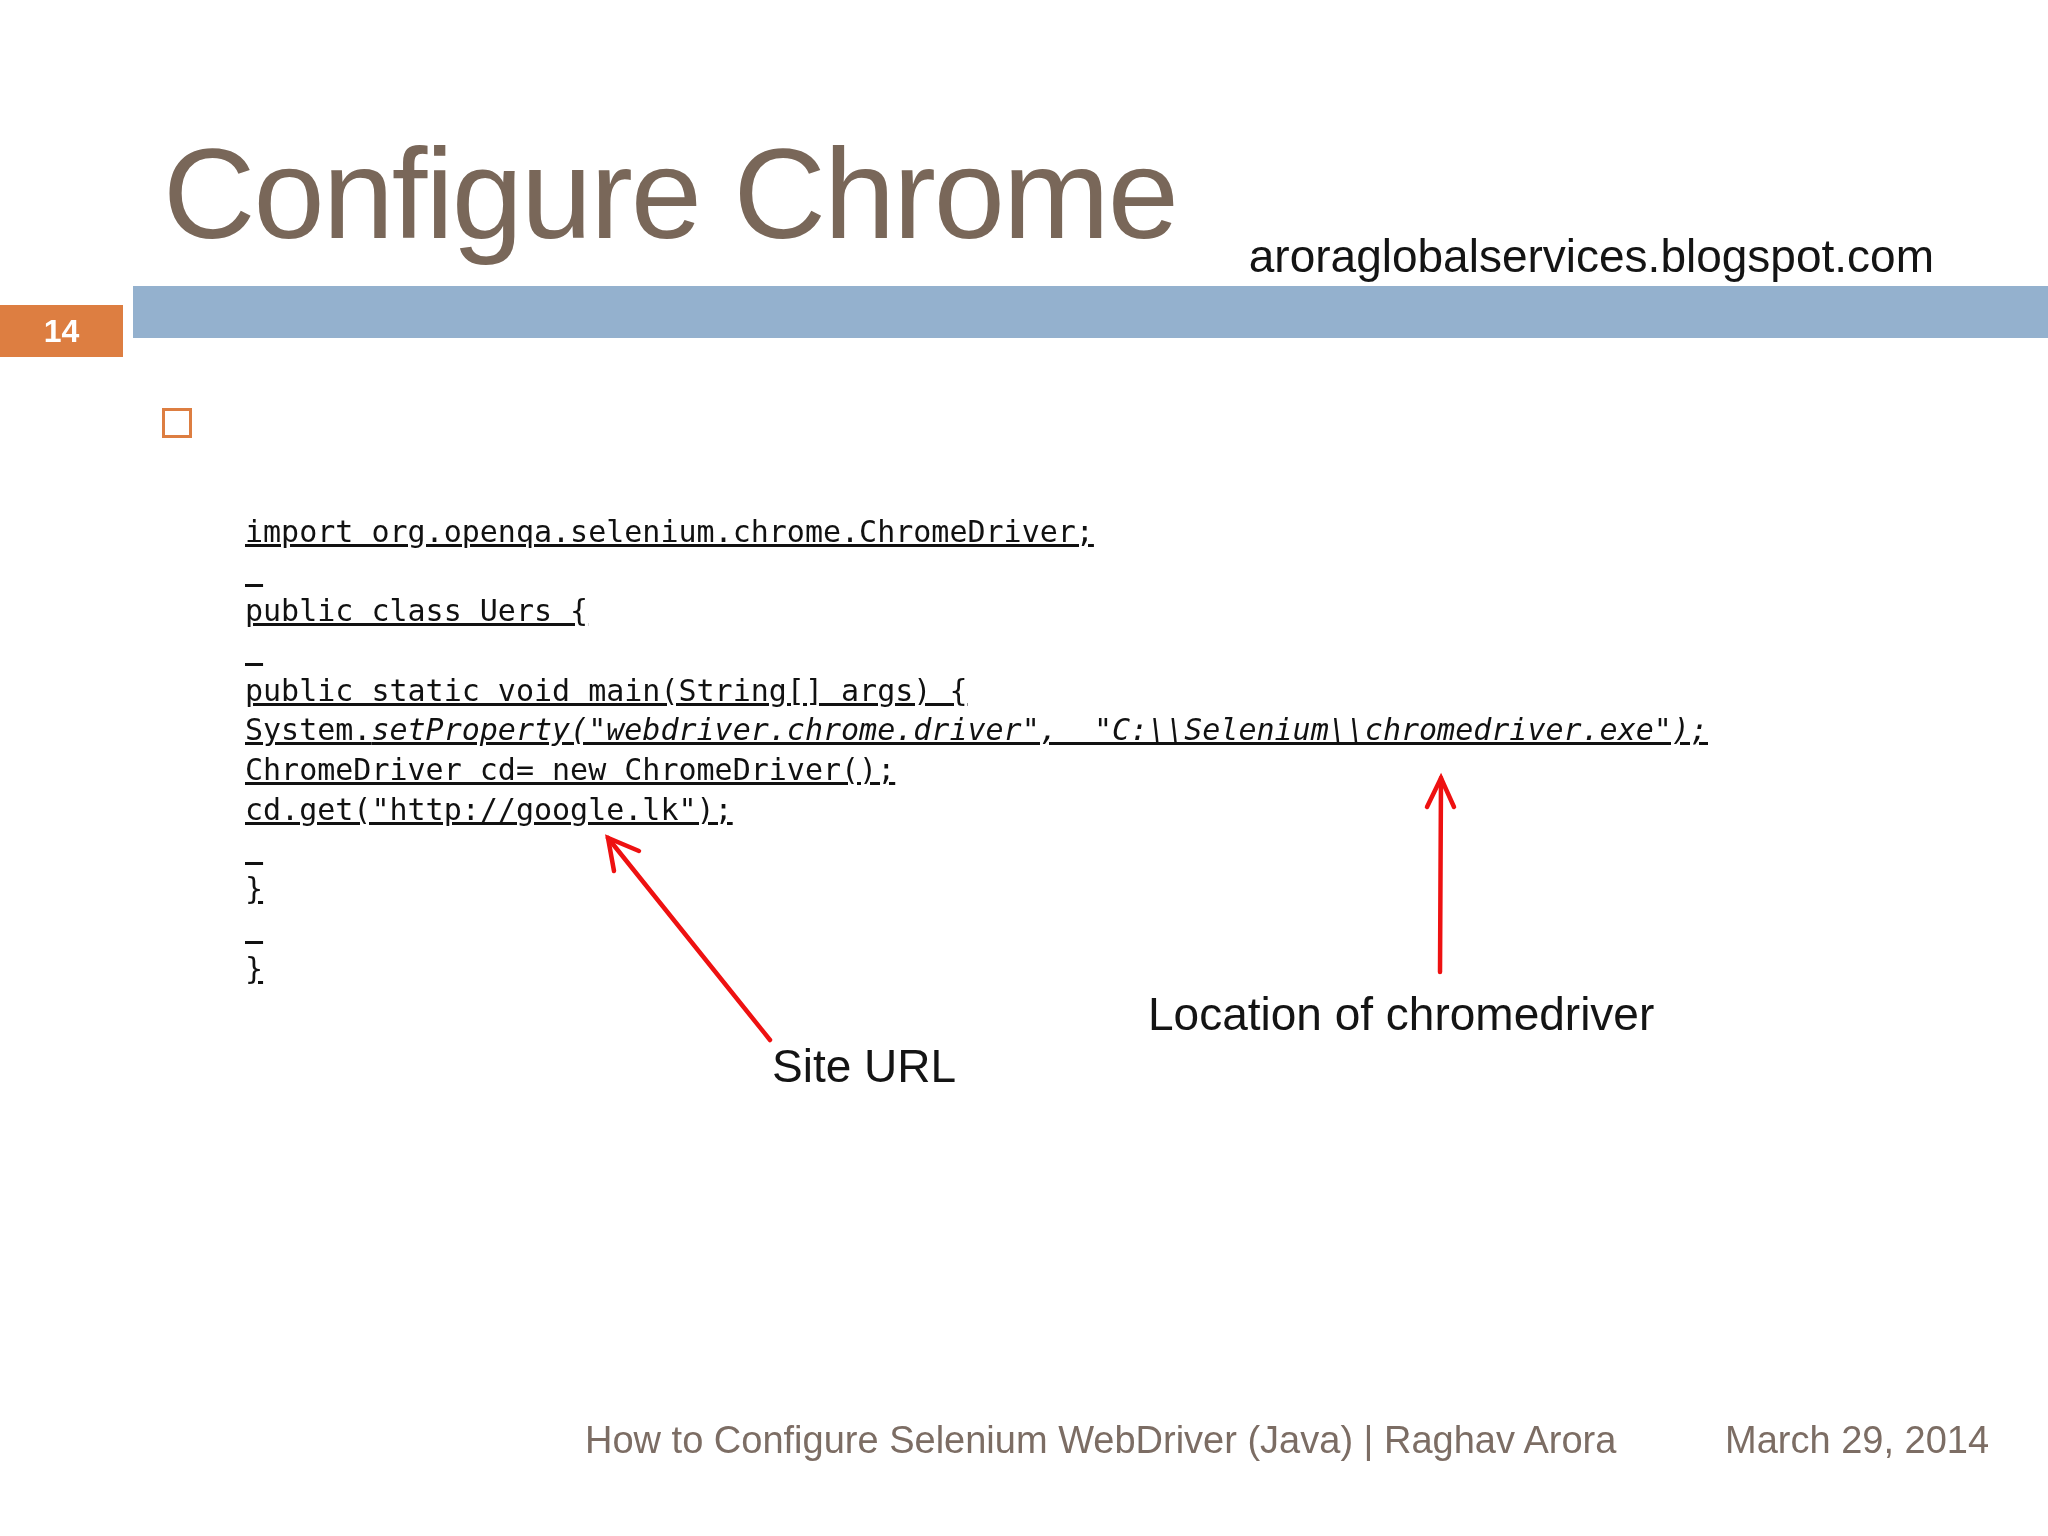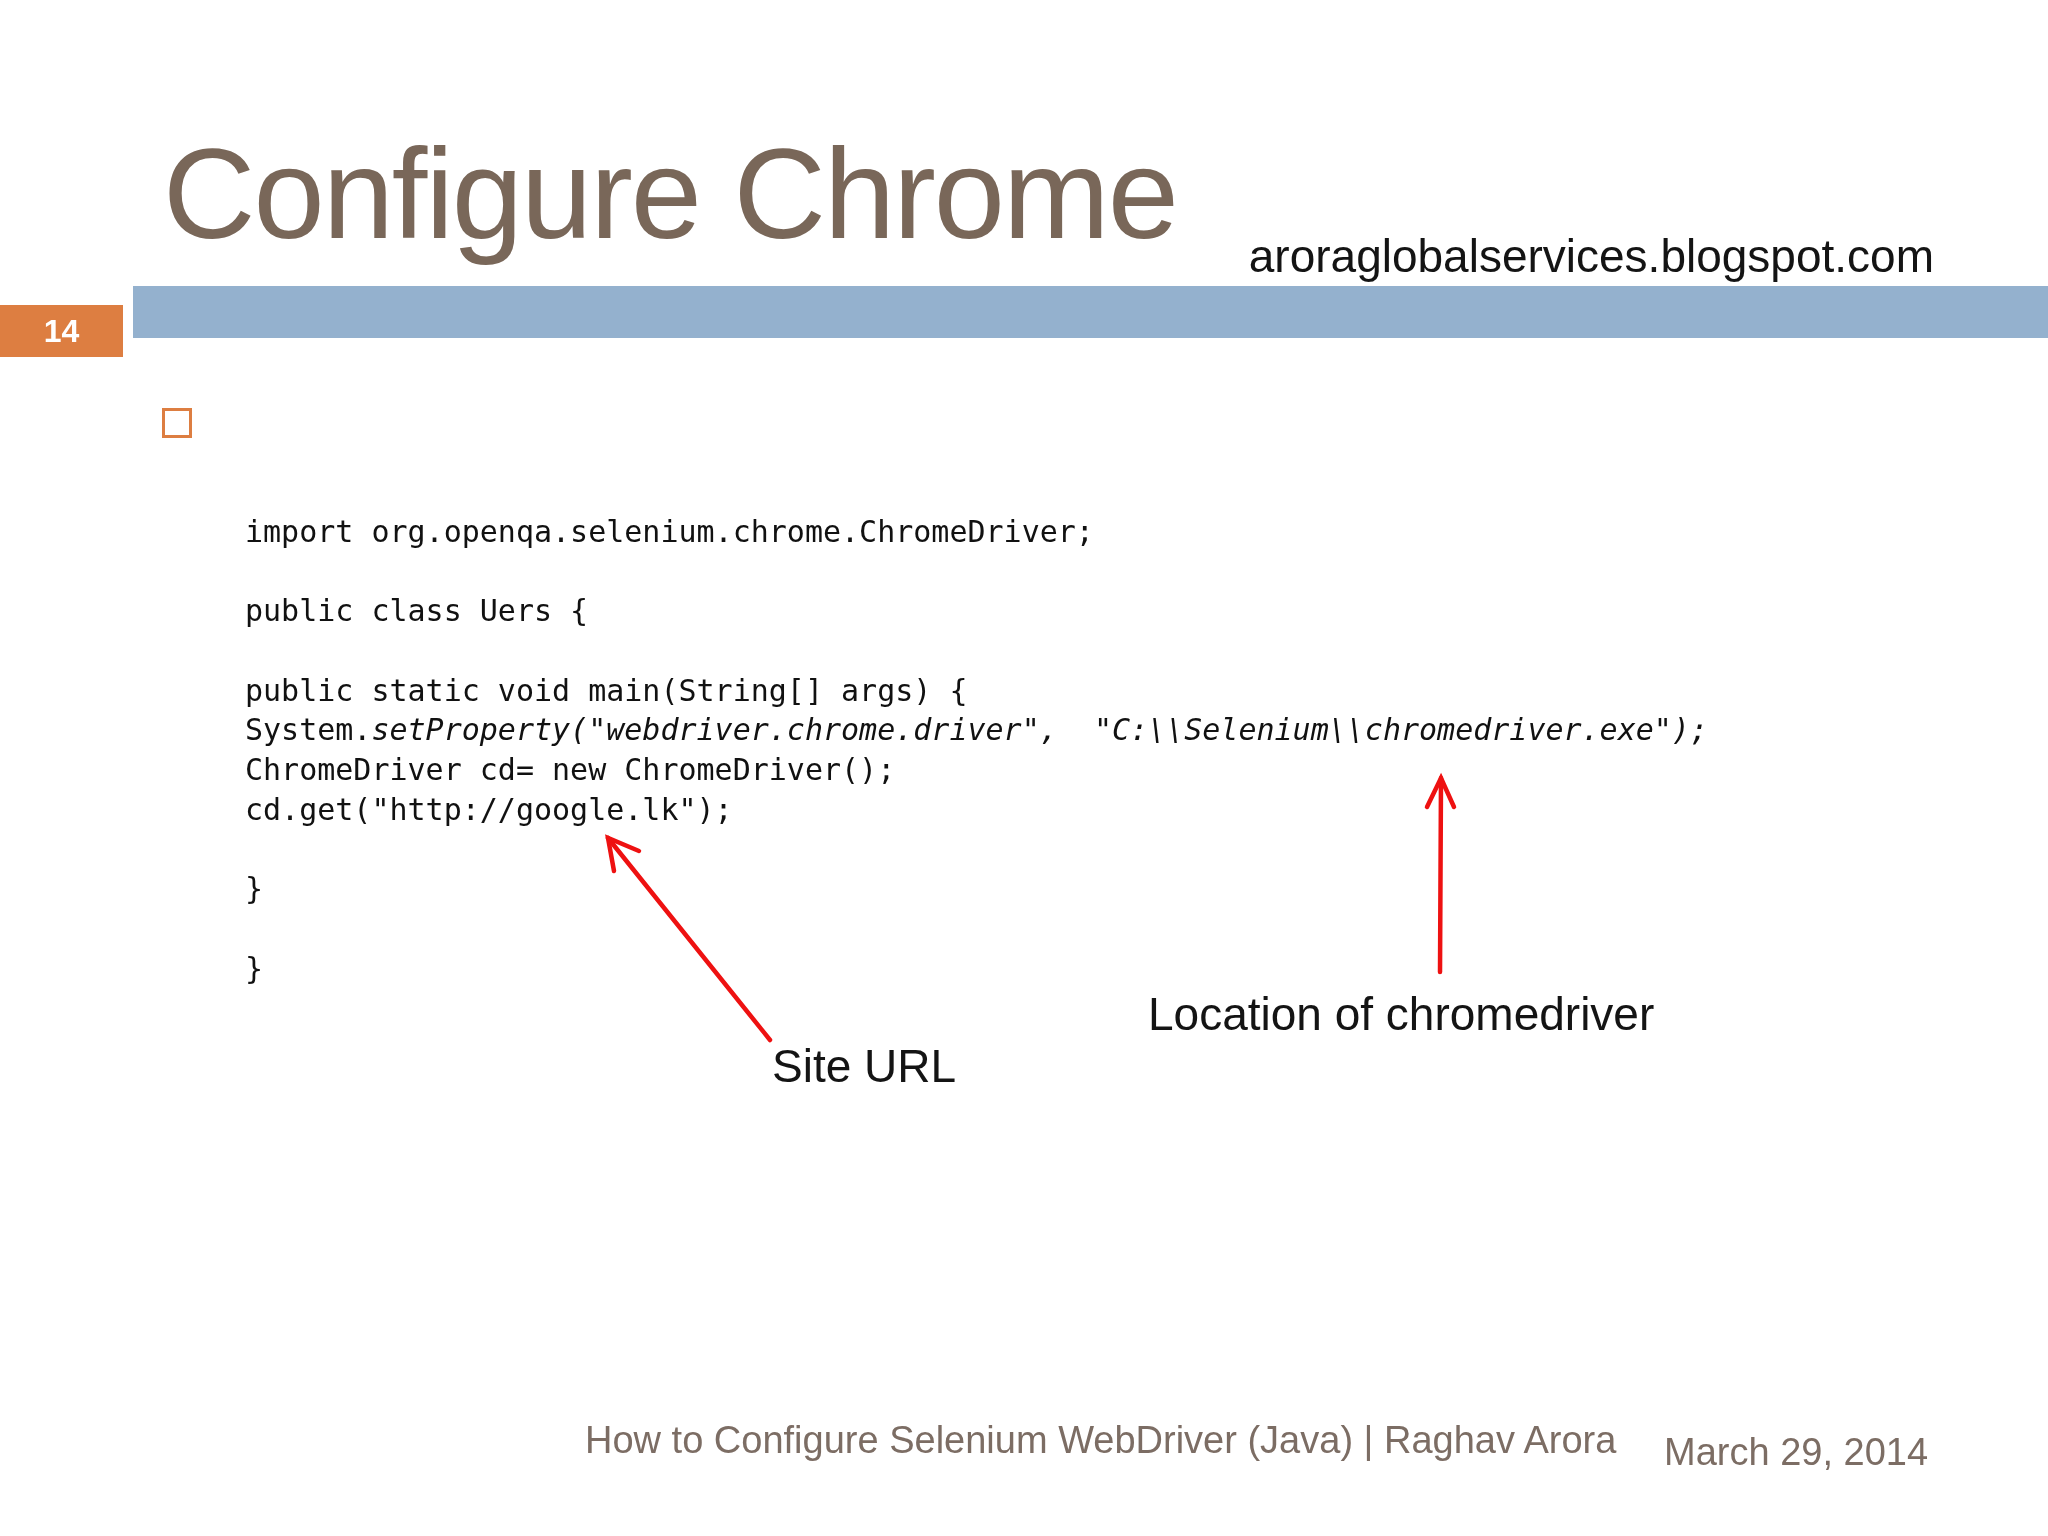--- a/index.html
+++ b/index.html
@@ -53,20 +53,21 @@
     font-size:48px;line-height:1;
     color:var(--text-black);
     white-space:nowrap;
   }
   .code{
     position:absolute;left:245px;top:512px;
     font-family:"DejaVu Sans Mono", monospace;
     font-size:30px;line-height:39.7px;
     color:#111111;
     white-space:pre;
+    text-decoration:underline;
   }
   .code .code-line{height:39.7px;}
   .code .it{font-style:italic;}
   .arrow-layer{
     position:absolute;left:0;top:0;width:2048px;height:1536px;
     pointer-events:none;
   }
   .annotation{
     position:absolute;
     font-size:46px;line-height:1;
@@ -75,21 +76,21 @@
   }
   .annotation.site-url{left:772px;top:1043px;}
   .annotation.chromedriver{left:1148px;top:991px;}
   .footer-text{
     position:absolute;top:1421px;
     font-size:38px;line-height:1;
     color:var(--footer-color);
     white-space:nowrap;
   }
   .footer-left{left:585px;}
-  .footer-date{left:1664px;margin-top:12px;}
+  .footer-date{left:1725px;}
 </style>
 </head>
 <body>
 
 <div class="slide">
 
   <div class="title">Configure Chrome</div>
 
   <div class="watermark">aroraglobalservices.blogspot.com</div>
 

